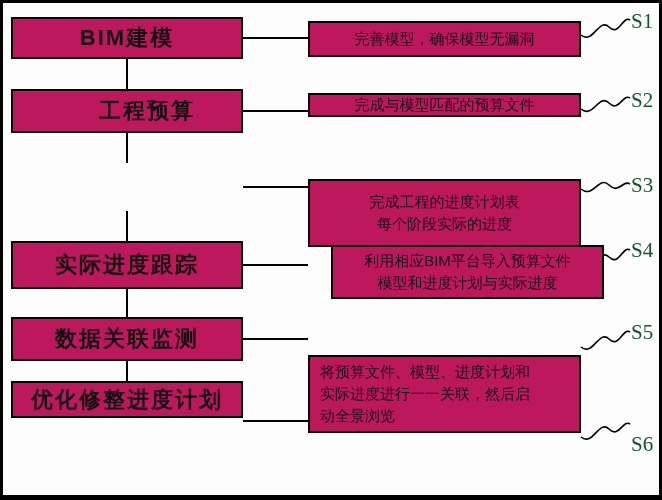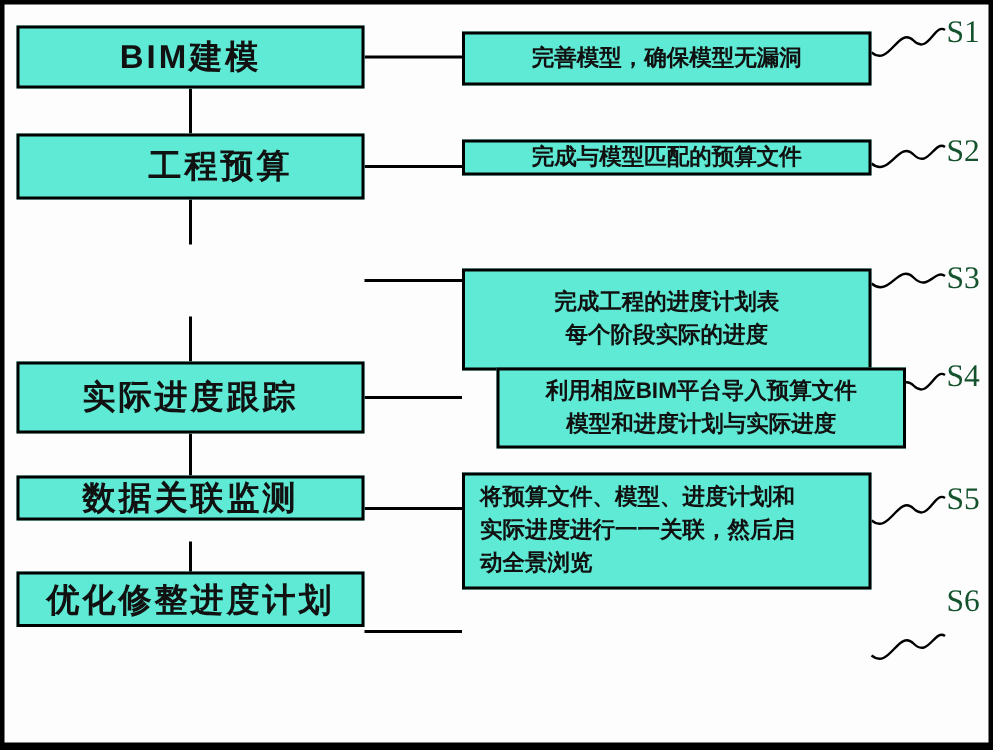--- a/index.html
+++ b/index.html
@@ -11,57 +11,57 @@
     border:solid #000;
     border-width:3px 3px 5px 3px;
     font-family:"Liberation Sans", sans-serif;
     color:#111;
     overflow:hidden;
   }
   #wires{position:absolute;left:0;top:0;width:662px;height:500px;}
   .lbox,.rbox{
     position:absolute;
     box-sizing:border-box;
-    background:#5eead4;
+    background:#be185d;
     border:2px solid #000;
     display:flex;align-items:center;justify-content:center;
   }
   .lbox{
     left:8px;width:232px;
     font-size:22px;font-weight:700;letter-spacing:2px;
     text-align:center;
   }
   .rbox{
     left:305px;width:273px;
-    font-size:15px;font-weight:700;
+    font-size:15px;font-weight:400;
     line-height:1.45;
     text-align:center;
     white-space:pre-line;
     padding:2px 6px;
   }
-  .rbox.left{justify-content:flex-start;text-align:left;padding:2px 10px;}
+  .rbox.left{justify-content:flex-start;text-align:left;padding:2px 10px;margin-top:40px;}
   .lb1{top:14px;height:42px;}
   .lb2{top:86px;height:44px;padding-left:40px;}
   .lb3{top:160px;height:48px;}
   .lb4{top:238px;height:48px;}
-  .lb5{top:314px;height:30px;}
+  .lb5{top:314px;height:44px;}
   .lb6{top:378px;height:37px;}
   .rb1{top:18px;height:36px;}
   .rb2{top:90px;height:24px;}
   .rb3{top:176px;height:68px;}
   .rb4{top:242px;height:54px;margin-left:23px;}
   .rb5{top:312px;height:78px;}
   .rb6{top:395px;height:94px;}
   .tag{
     position:absolute;left:628px;
     font-family:"Liberation Serif", serif;
     font-size:21px;font-weight:400;color:#14532d;
   }
   .tg1{top:6px;} .tg2{top:85px;} .tg3{top:170px;}
-  .tg4{top:235px;} .tg5{top:317px;} .tg6{top:385px;}
+  .tg4{top:235px;} .tg5{top:317px;} .tg6{top:429px;}
 </style>
 </head>
 <body>
 
 <div id="frame">
 
   <svg id="wires" viewBox="0 0 662 500" xmlns="http://www.w3.org/2000/svg">
     <g stroke="#000" stroke-width="2" fill="none">
 
       <line x1="124" y1="56" x2="124" y2="86"></line>

